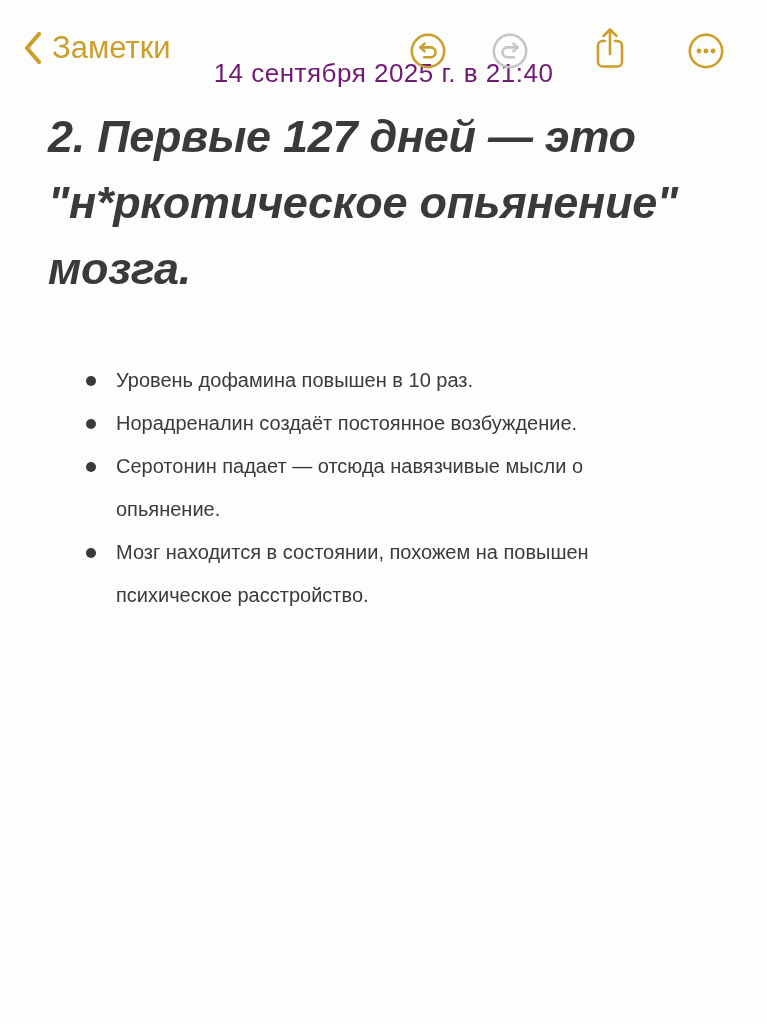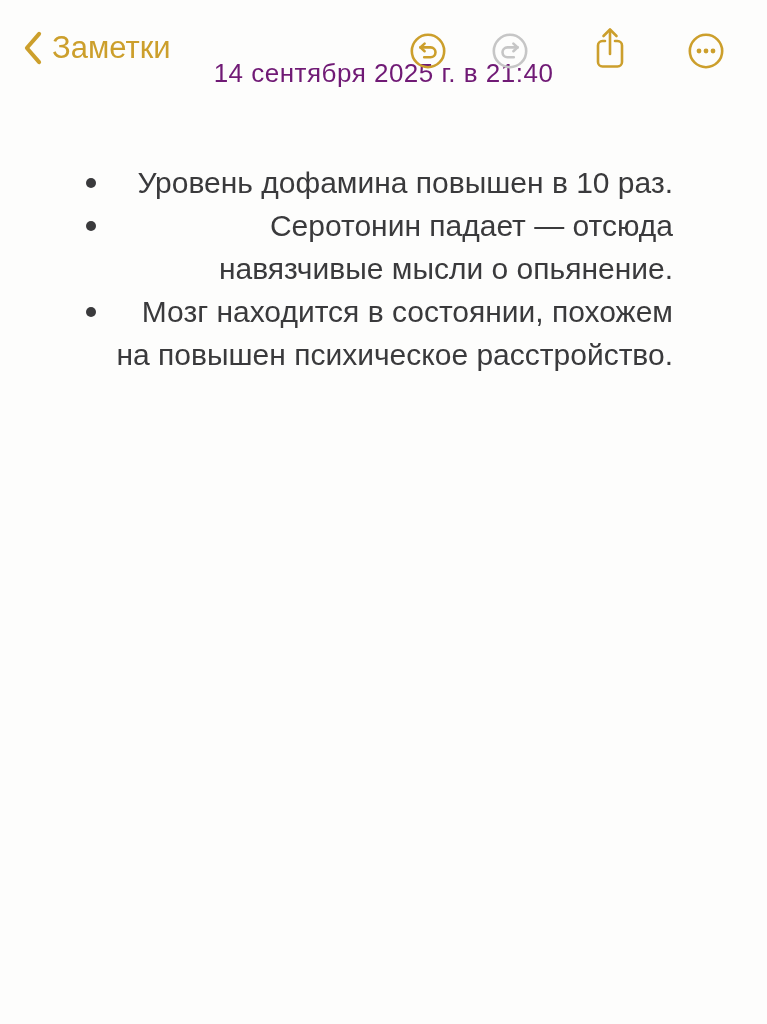--- a/index.html
+++ b/index.html
@@ -65,24 +65,23 @@
   }
   .bullet-list {
     list-style: none;
     margin-top: 57px;
     padding-left: 38px;
     max-width: 625px;
   }
   .bullet-list li {
     position: relative;
     padding-left: 30px;
-    font-size: 30px;
+    font-size: 20px;
     line-height: 43px;
     color: #3A3A3C;
-    text-align: right;
   }
   .bullet-list li::before {
     content: "";
     position: absolute;
     left: 0; top: 17px;
     width: 10px; height: 10px;
     border-radius: 50%;
     background: #3A3A3C;
   }
 </style>
@@ -141,21 +140,23 @@
           <circle cx="11" cy="18" r="2.4" fill="#CC9F2C"></circle>
           <circle cx="18" cy="18" r="2.4" fill="#CC9F2C"></circle>
           <circle cx="25" cy="18" r="2.4" fill="#CC9F2C"></circle>
         </svg>
       </span>
     </button>
 
   </header>
 
   <main class="note-body">
+    <h1 class="note-heading">2. Первые 127 дней — это "н*ркотическое опьянение" мозга.</h1>
 
     <ul class="bullet-list">
       <li>Уровень дофамина повышен в 10 раз.</li>
+      <li>Норадреналин создаёт постоянное возбуждение.</li>
       <li>Серотонин падает — отсюда навязчивые мысли о опьянение.</li>
       <li>Мозг находится в состоянии, похожем на повышен психическое расстройство.</li>
     </ul>
   </main>
 
 </div>
 
 </body></html>

